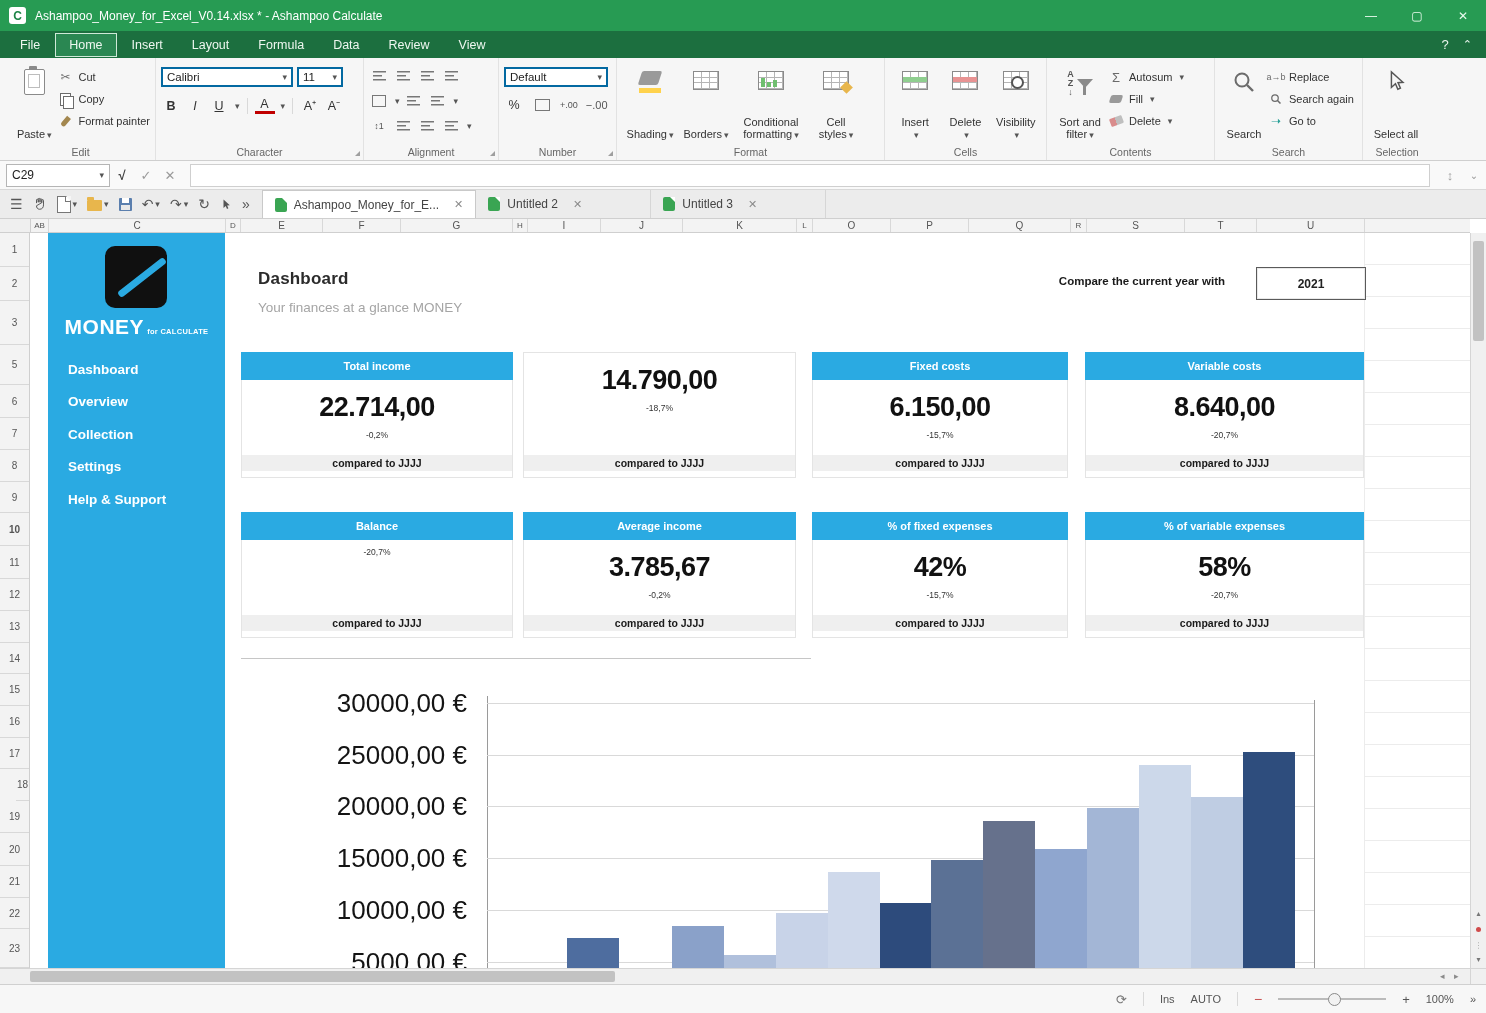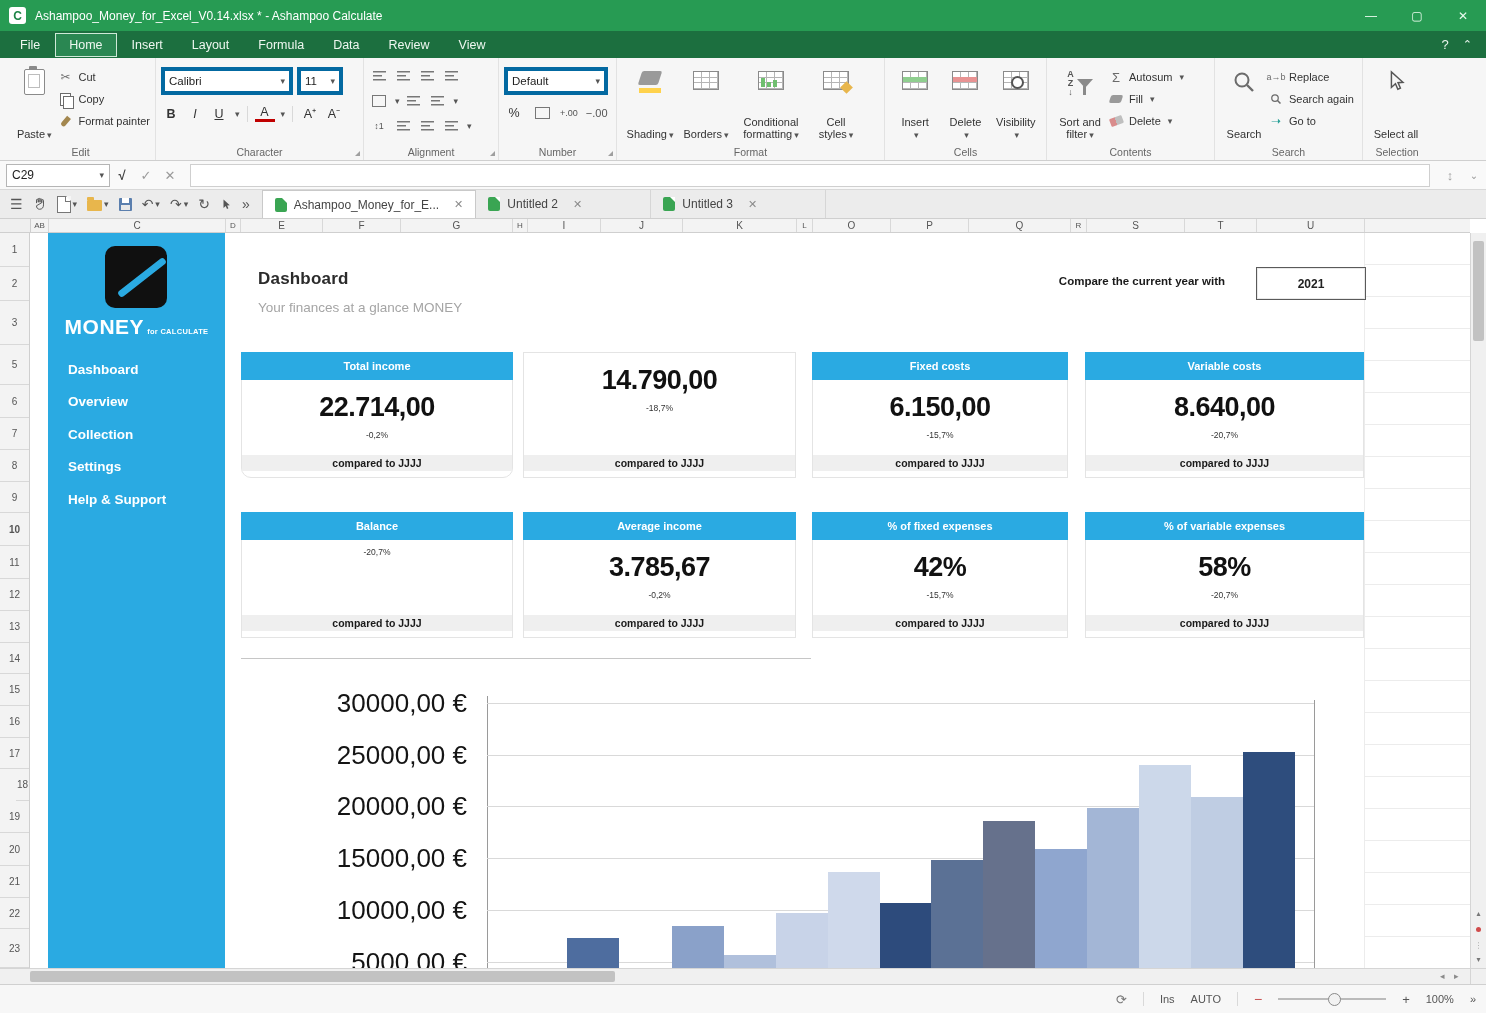--- a/index.html
+++ b/index.html
@@ -28,21 +28,21 @@
   .gcontent{display:flex;height:82px;align-items:flex-start}
   .bb{display:flex;flex-direction:column;align-items:center;width:56px;padding-top:4px;font-size:11px;color:#333;text-align:center;line-height:1.15;height:78px;box-sizing:border-box}
   .bb .bt{margin-top:auto}
   .bb.wide{width:74px}
   .car{color:#555;font-size:9px;margin-left:2px}
   .scol{display:flex;flex-direction:column;justify-content:flex-start;gap:6px;padding-top:6px}
   .sb{display:flex;align-items:center;gap:5px;font-size:11px;color:#333;height:16px;white-space:nowrap}
   .si{width:16px;display:inline-flex;justify-content:center;color:#6b6b6b;font-size:12px;flex:none}
   .vcol{display:flex;flex-direction:column;gap:9px;padding-top:4px}
   .hrow{display:flex;align-items:center;gap:4px}
-  .sel{height:28px;border:4px solid #0369a1;background:#fff;font-size:11.5px;display:flex;align-items:center;justify-content:space-between;padding:0 4px;box-sizing:border-box;color:#222}
+  .sel{height:20px;border:2px solid #0369a1;background:#fff;font-size:11.5px;display:flex;align-items:center;justify-content:space-between;padding:0 4px;box-sizing:border-box;color:#222}
   .w130{width:132px}.w46{width:46px}.w104{width:104px}
   .fbtn{min-width:16px;text-align:center;font-size:12.5px;color:#333;padding:1px 2px}
   .fbtn.b{font-weight:bold}.fbtn.i{font-style:italic}.fbtn.u{text-decoration:underline}
   .fbtn.fc{border-bottom:3px solid #c00000;line-height:12px}
   .vdiv{width:1px;height:16px;background:#d9d9d9;margin:0 3px}
   .ibtn{width:20px;height:18px;display:flex;align-items:center;justify-content:center}
   .ic-lines{width:13px;height:10px;flex:none;background:
      linear-gradient(#777 0 0) 0 0/13px 1.5px no-repeat,
      linear-gradient(#777 0 0) 0 4px/9px 1.5px no-repeat,
      linear-gradient(#777 0 0) 0 8px/13px 1.5px no-repeat}
@@ -542,21 +542,21 @@
         <div class="snav">Help &amp; Support</div>
       </div>
   </div>
 
   <div id="dtitle" class="abs">Dashboard</div>
   <div id="dsub" class="abs">Your finances at a glance MONEY</div>
   <div id="cmplabel" class="abs">Compare the current year with</div>
   <div id="yearbox" class="abs">2021</div>
 
   <div>
-      <div class="card" style="left: 211px; top: 119px; width: 272px; border-radius: 10px;">
+      <div class="card" style="left: 211px; top: 119px; width: 272px;">
         <div class="chead">Total income</div>
         <div class="cval">22.714,00</div>
         <div class="cdelta">-0,2%</div>
         <div class="cnote" style="margin-top: auto;">compared to JJJJ</div>
       </div>
       <div class="card" style="left: 493px; top: 119px; width: 273px;">
         <div class="cval">14.790,00</div>
         <div class="cdelta">-18,7%</div>
         <div class="cnote" style="margin-top: auto;">compared to JJJJ</div>
       </div>

